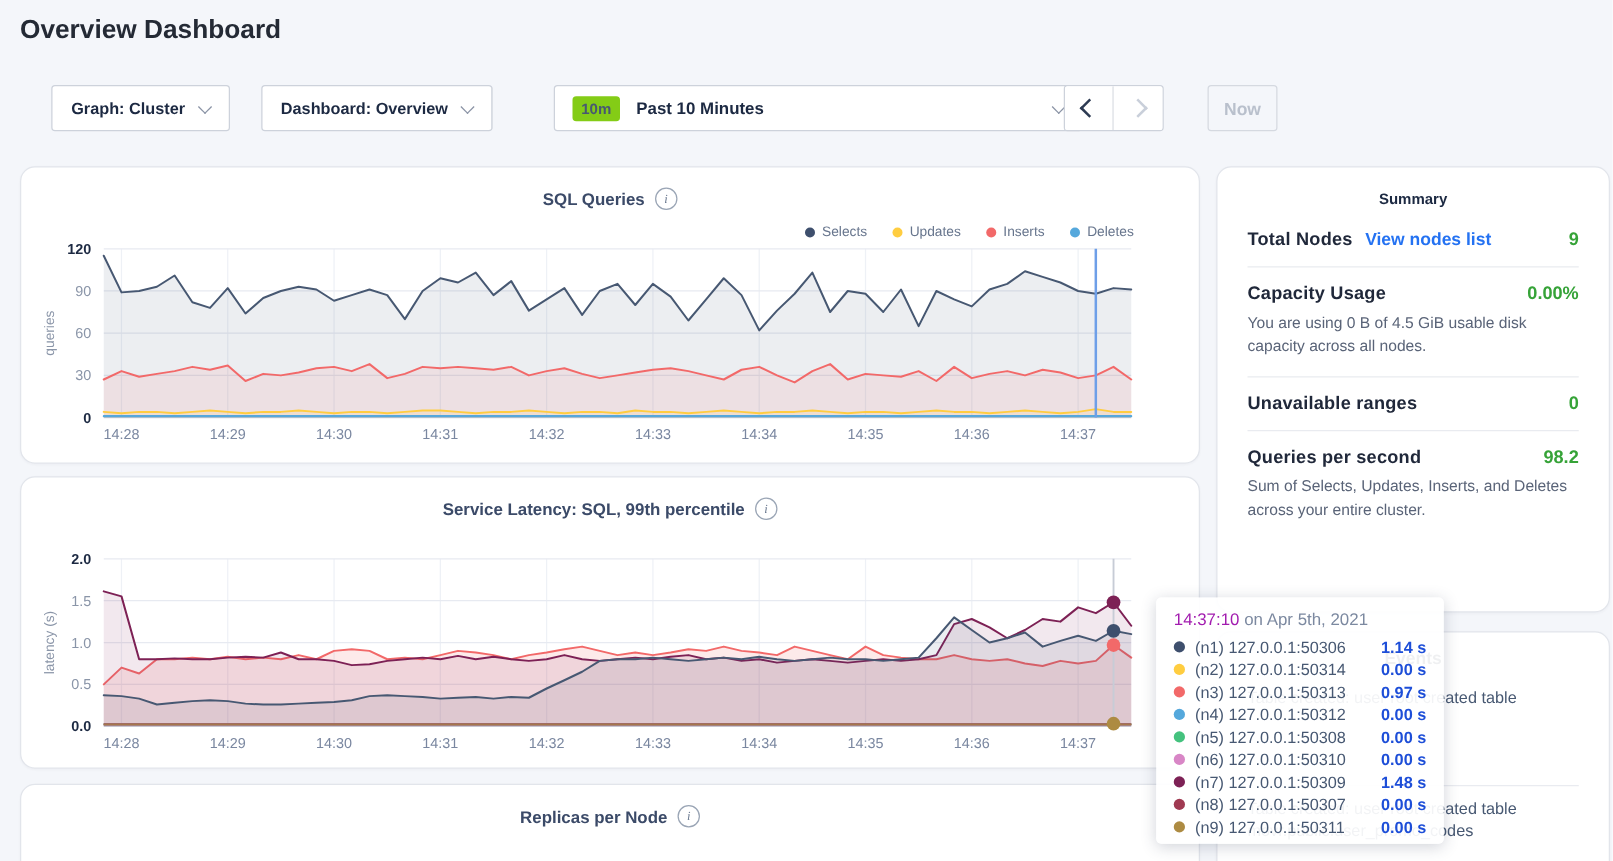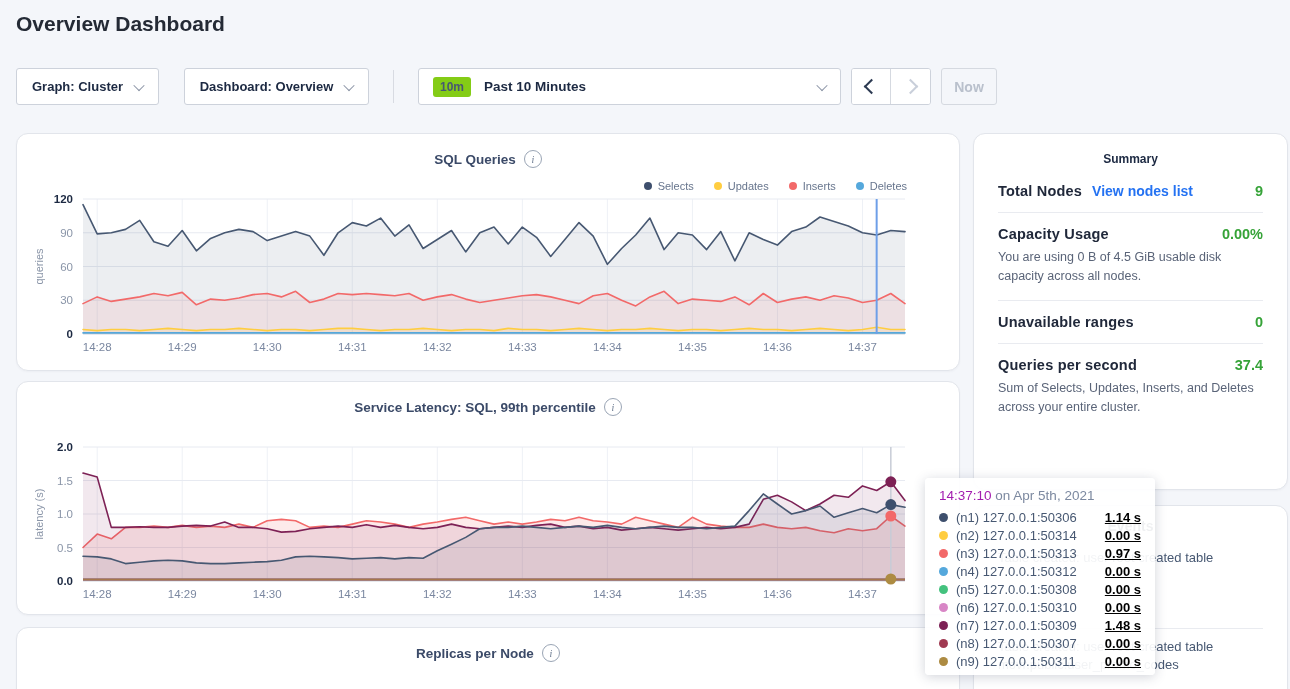--- a/index.html
+++ b/index.html
@@ -2,21 +2,21 @@
 <html><head>
 <meta charset="utf-8">
 <style>
   html,body{margin:0;padding:0;}
   .screen{position:relative;width:1290px;height:689px;overflow:hidden;background:#f4f6fa;
           font-family:"Liberation Sans",sans-serif;color:#242a35;}
   
   .page-title{position:absolute;left:16px;top:12px;font-size:21px;font-weight:bold;color:#242a35;margin:0;}
   .btn{box-sizing:border-box;position:absolute;top:68px;height:37px;background:#fff;border:1px solid #cdd2db;
        border-radius:3px;display:flex;align-items:center;justify-content:center;font-size:13px;font-weight:bold;
-       color:#1c2942;cursor:pointer;font-family:inherit;}
+       color:#1c2942;cursor:pointer;font-family:inherit;margin-left:25px;}
   .dd-graph{left:16px;width:143px;gap:12px;}
   .dd-dash{left:184px;width:185px;gap:12px;}
   .chev{display:inline-block;width:7px;height:7px;border-right:1.6px solid #8a93a5;border-bottom:1.6px solid #8a93a5;
         transform:rotate(45deg) translate(-1px,-1px);}
   .vdiv{position:absolute;left:393px;top:70px;width:1px;height:33px;background:#d8dbe2;}
   .timepicker{left:418px;width:423px;justify-content:flex-start;padding:0 14px;}
   .tw-badge{background:#84cc16;border-radius:3px;padding:3px 7px;font-size:12px;font-weight:bold;color:#475872;}
   .tw-label{margin-left:13px;font-size:13.5px;}
   .timepicker .chev{margin-left:auto;}
   .pager{position:absolute;left:851px;top:68px;height:37px;display:flex;border:1px solid #cdd2db;border-radius:3px;
@@ -62,21 +62,21 @@
   .ev-row2b{position:absolute;top:151px;left:24px;font-size:13px;color:#475872;white-space:nowrap;}
   
   .tooltip{box-sizing:border-box;position:absolute;left:925px;top:478px;width:230px;height:197px;z-index:5;
            background:rgba(255,255,255,0.93);border-radius:4px;box-shadow:0 2px 12px rgba(50,60,85,0.22);
            padding:10px 14px;}
   .tt-head{font-size:13.5px;margin-bottom:5px;}
   .tt-time{color:#a21caf;}
   .tt-date{color:#7c89a0;}
   .tt-row{display:flex;align-items:center;height:18px;font-size:13px;color:#475872;}
   .tt-dot{width:9px;height:9px;border-radius:50%;margin-right:8px;flex:none;}
-  .tt-val{margin-left:auto;font-weight:bold;color:#000000;text-decoration:underline;}
+  .tt-val{margin-left:auto;font-weight:bold;color:#1d4ed8;}
 </style>
 </head>
 <body>
 
 <div class="screen">
 
   <h1 class="page-title">Overview Dashboard</h1>
 
   <button class="btn dd-graph">
     <span>Graph: Cluster</span>
@@ -251,21 +251,21 @@
         </div>
         <div class="sum-row">
           <div class="sum-line">
             <span class="sum-label">Unavailable ranges</span>
             <span class="sum-value" style="color: rgb(54, 163, 56);">0</span>
           </div>
         </div>
         <div class="sum-row">
           <div class="sum-line">
             <span class="sum-label">Queries per second</span>
-            <span class="sum-value" style="color: rgb(54, 163, 56);">37.4</span>
+            <span class="sum-value" style="color: rgb(54, 163, 56);">98.2</span>
           </div>
           <p class="sum-desc">Sum of Selects, Updates, Inserts, and Deletes across your entire cluster.</p>
         </div>
       </div>
   </div>
 
   <div class="card card-events">
     <div class="ev-header">Events</div>
     <div class="ev-row1">Table created: user root created table</div>
     <div class="ev-divider"></div>

